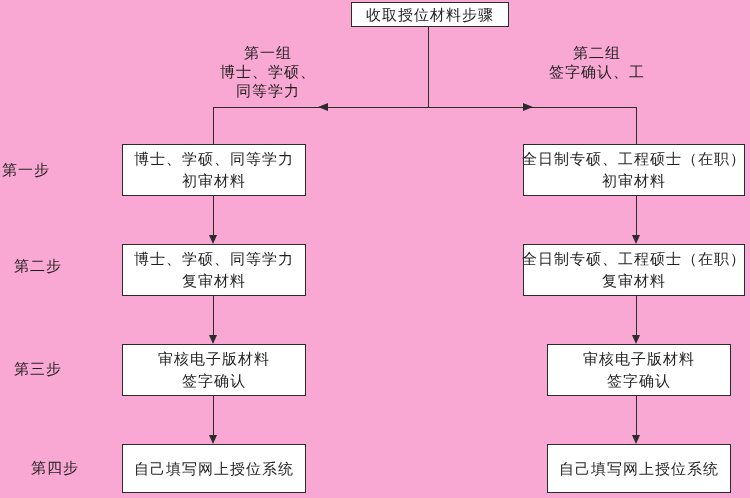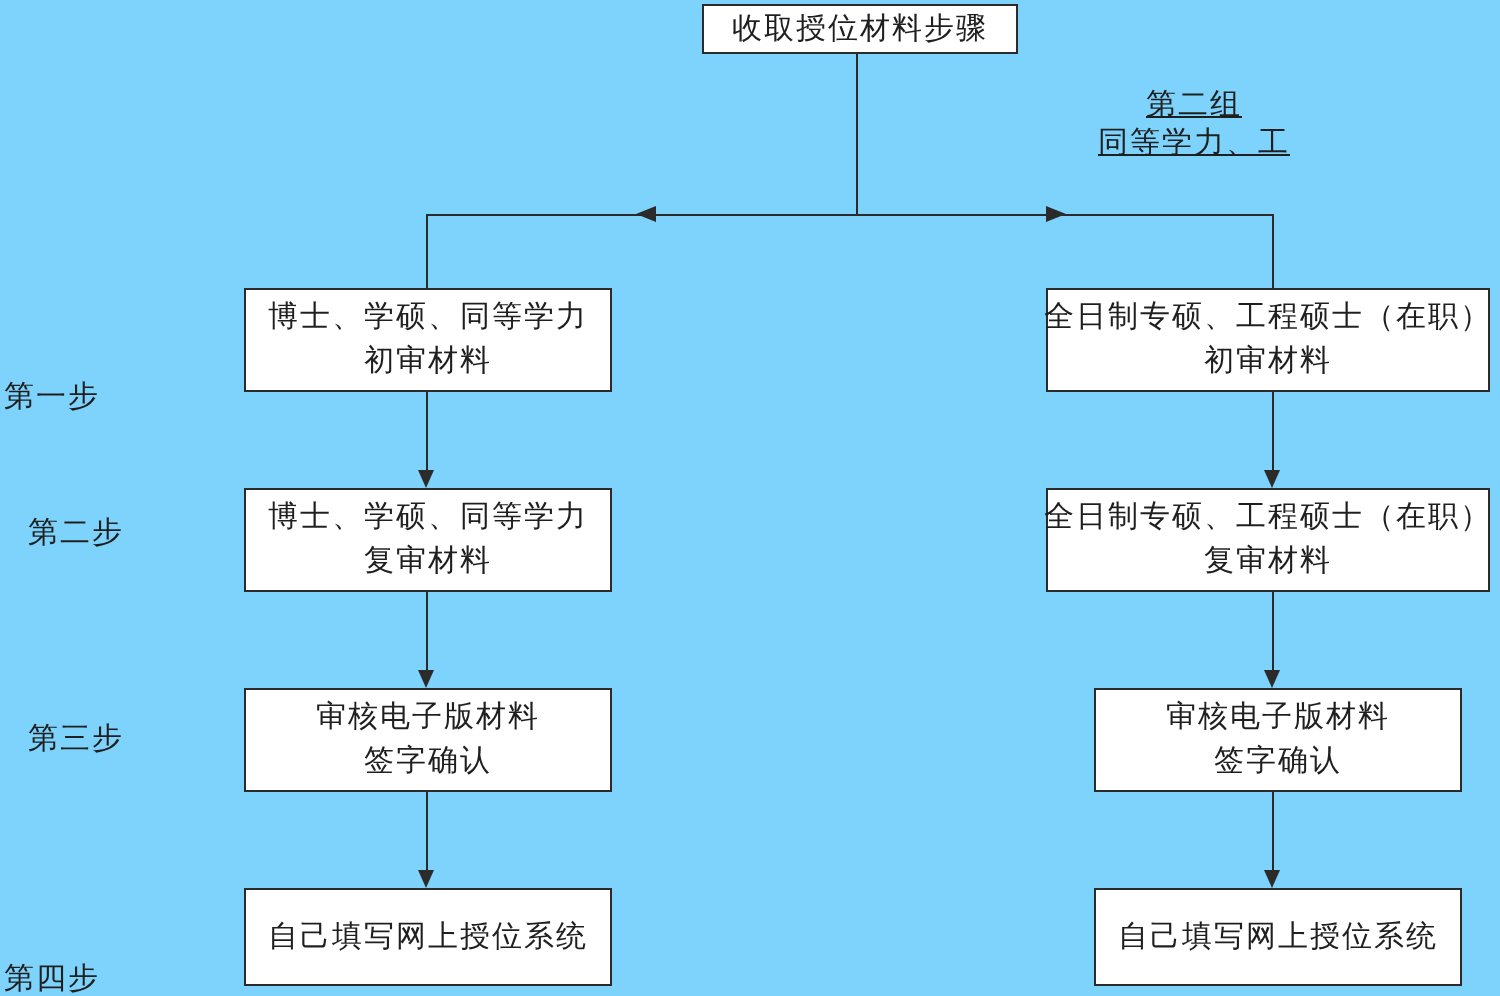--- a/index.html
+++ b/index.html
@@ -1,20 +1,20 @@
 <!DOCTYPE html>
 <html><head>
 <meta charset="utf-8">
 <style>
   html, body { margin: 0; padding: 0; background: #ffffff; }
   .canvas {
     position: relative;
     width: 750px;
     height: 498px;
-    background: #7dd3fc;
+    background: #f9a8d4;
     font-family: "Liberation Serif", "DejaVu Serif", serif;
     color: #1f1f1f;
     overflow: hidden;
   }
   .box {
     position: absolute;
     border: 1px solid #2b2b2b;
     background: #ffffff;
     display: flex;
     flex-direction: column;
@@ -65,29 +65,34 @@
 </style>
 </head>
 <body>
 
 <div class="canvas">
 
   <div class="box" style="left:351px; top:2px; width:158px; height:25px;">
     <div>收取授位材料步骤</div>
   </div>
 
-  <div class="group-label" style="left:523px; top:44px; width:148px;text-decoration:underline;">
+  <div class="group-label" style="left:198px; top:44px; width:140px;">
+    <div>第一组</div>
+    <div>博士、学硕、</div>
+    <div>同等学力</div>
+  </div>
+  <div class="group-label" style="left:523px; top:44px; width:148px;">
     <div>第二组</div>
-    <div>同等学力、工</div>
+    <div>签字确认、工</div>
   </div>
 
-  <div class="step-label" style="top:161px;margin-top:28px;">第一步</div>
+  <div class="step-label" style="top:161px;">第一步</div>
   <div class="step-label" style="top:257px;text-align:center;">第二步</div>
   <div class="step-label" style="top:360px;text-align:center;">第三步</div>
-  <div class="step-label" style="top:480px;">第四步</div>
+  <div class="step-label" style="top:459px;margin-left:29px;">第四步</div>
 
   <div class="vline" style="left:428px; top:27px;  height:80px;"></div>
   <div class="hline" style="left:213px; top:107px; width:424px;"></div>
   <div class="arrow-left" style="left:318px; top:103px;"></div>
   <div class="arrow-right" style="left:523px; top:103px;"></div>
   <div class="vline" style="left:213px; top:107px; height:38px;"></div>
   <div class="vline" style="left:636px; top:107px; height:38px;"></div>
 
   <div class="box" style="left:122px; top:144px; width:184px; height:52px;">
     <div>博士、学硕、同等学力</div>

